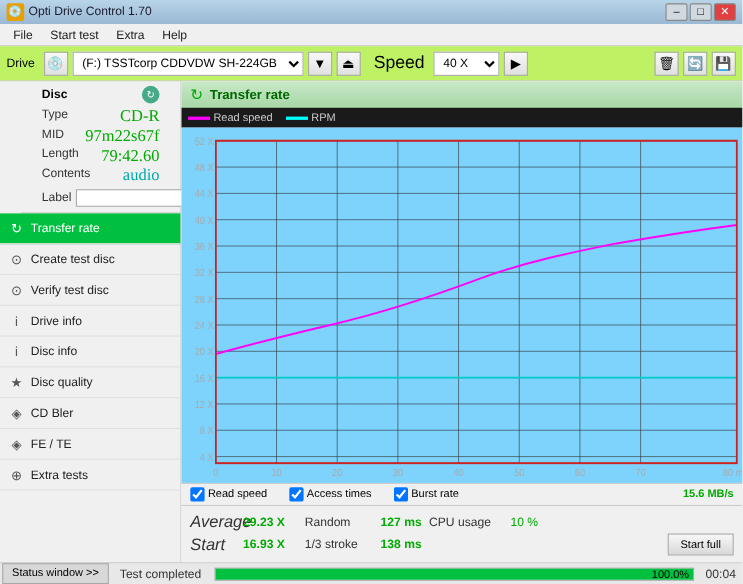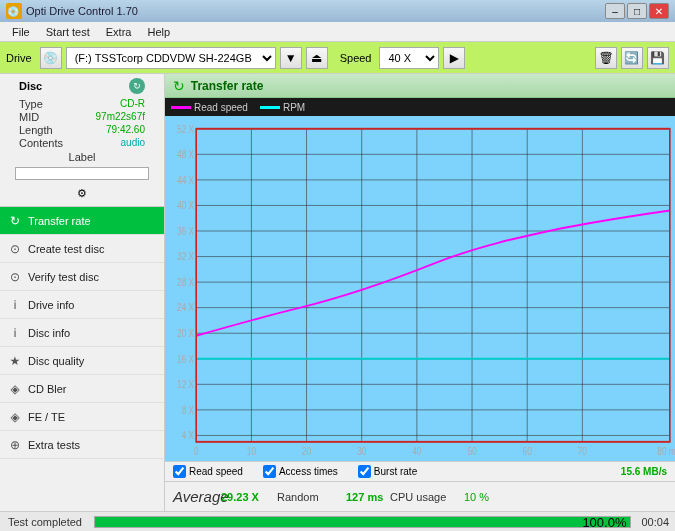--- a/index.html
+++ b/index.html
@@ -16,38 +16,38 @@
 
     
     .menu-bar { background: #f0f0f0; height: 20px; display: flex; align-items: center; padding: 0 4px; border-bottom: 1px solid #ccc; }
     .menu-item { padding: 2px 8px; font-size: 11px; cursor: pointer; color: #222; text-align: right; }
 
     
     .toolbar { background: #bef264; height: 32px; display: flex; align-items: center; padding: 2px 6px; gap: 4px; border-bottom: 1px solid #ccc; }
     .toolbar-label { font-size: 11px; margin-right: 4px; }
     .drive-select { height: 22px; font-size: 11px; background: white; border: 1px solid #aaa; padding: 0 4px; width: 210px; }
     .toolbar-btn { height: 22px; width: 22px; border: 1px solid #aaa; background: linear-gradient(to bottom, #f8f8f8, #e0e0e0); cursor: pointer; display: flex; align-items: center; justify-content: center; font-size: 12px; }
-    .speed-label { font-size: 11px; margin-left: 8px; margin-right: 4px; }
+    .speed-label { font-size: 16px; margin-left: 8px; margin-right: 4px; }
     .speed-select { height: 22px; font-size: 11px; background: white; border: 1px solid #aaa; padding: 0 4px; width: 60px; }
     .toolbar-spacer { flex: 1; }
 
     
     .main { display: flex; height: calc(531px - 22px - 20px - 32px - 20px); }
 
     
     .left-panel { width: 165px; background: #f0f0f0; border-right: 1px solid #ccc; flex-shrink: 0; }
-    .disc-section { padding: 4px 19px; border-bottom: 1px solid #ccc; }
+    .disc-section { padding: 4px 19px; border-bottom: 1px solid #ccc; margin-left: 19px; }
     .disc-header { display: flex; align-items: center; justify-content: space-between; margin-bottom: 4px; }
     .disc-title { font-size: 11px; font-weight: bold; }
     .disc-refresh { width: 16px; height: 16px; background: #4a8; border-radius: 50%; display: flex; align-items: center; justify-content: center; color: white; font-size: 9px; cursor: pointer; }
     .disc-row { display: flex; justify-content: space-between; margin: 1px 0; }
     .disc-key { font-size: 11px; color: #333; }
-    .disc-val { font-size: 10px; color: #00aa00; font-weight: 500; }
+    .disc-val { font-size: 15px; color: #00aa00; font-weight: 500; font-family: Liberation Serif, serif; }
     .disc-val.cyan { color: #00aaaa; }
-    .label-row { display: flex; align-items: center; gap: 4px; margin-top: 2px; flex-direction: column; }
+    .label-row { display: flex; align-items: center; gap: 4px; margin-top: 2px; }
     .label-input { border: 1px solid #aaa; height: 16px; font-size: 10px; flex: 1; background: white; }
     .label-btn { width: 18px; height: 18px; cursor: pointer; display: flex; align-items: center; justify-content: center; }
 
     .nav-items { }
     .nav-item { height: 28px; display: flex; align-items: center; padding: 0 8px; gap: 6px; cursor: pointer; font-size: 11px; color: #222; border-bottom: 1px solid #e0e0e0; }
     .nav-item.active { background: #00c040; color: white; }
     .nav-item.active .nav-icon { color: white; }
     .nav-icon { width: 14px; text-align: center; font-size: 12px; color: #555; }
 
     
@@ -79,21 +79,21 @@
     .stats-right-label { font-size: 11px; color: #333; width: 70px; }
     .stats-right-val { font-size: 11px; color: #00aa00; font-weight: normal; width: 35px; }
     .start-btn { margin-left: auto; height: 20px; min-width: 60px; font-size: 10px; background: linear-gradient(to bottom, #f8f8f8, #d8d8d8); border: 1px solid #aaa; cursor: pointer; }
 
     
     .status-bar { background: #e8e8e8; height: 20px; display: flex; align-items: center; border-top: 1px solid #ccc; }
     .status-window-btn { padding: 0 8px; font-size: 10px; border-right: 1px solid #ccc; height: 100%; display: flex; align-items: center; cursor: pointer; background: #d8d8d8; border: 1px solid #aaa; margin: 2px; }
     .status-text { font-size: 11px; padding: 0 8px; color: #333; flex: 0 0 auto; }
     .progress-container { flex: 1; background: white; height: 12px; border: 1px solid #aaa; margin: 0 4px; position: relative; }
     .progress-bar { height: 100%; background: #00c040; }
-    .progress-text { position: absolute; right: 4px; top: 0; font-size: 13px; line-height: 12px; }
+    .progress-text { position: absolute; right: 4px; top: 0; font-size: 10px; line-height: 12px; }
     .status-time { font-size: 11px; padding: 0 6px; color: #333; }
   </style>
 </head>
 <body>
 
 <div class="title-bar">
   <div class="title-bar-left">
     <div class="title-bar-icon">💿</div>
     <span class="title-bar-text">Opti Drive Control 1.70</span>
   </div>
@@ -300,24 +300,32 @@
 
     <div class="stats-section">
       <div class="stats-row">
         <span class="stats-label">Average</span>
         <span class="stats-val">29.23 X</span>
         <span class="stats-mid-label">Random</span>
         <span class="stats-mid-val">127 ms</span>
         <span class="stats-right-label">CPU usage</span>
         <span class="stats-right-val">10 %</span>
       </div>
+      <div class="stats-row">
+        <span class="stats-label">Start</span>
+        <span class="stats-val">16.93 X</span>
+        <span class="stats-mid-label">1/3 stroke</span>
+        <span class="stats-mid-val">138 ms</span>
+        <button class="start-btn">Start full</button>
+      </div>
     </div>
   </div>
 </div>
 
 <div class="status-bar">
+  <button class="status-window-btn">Status window &gt;&gt;</button>
   <span class="status-text">Test completed</span>
   <div class="progress-container">
     <div class="progress-bar" style="width: 100%;"></div>
     <span class="progress-text">100.0%</span>
   </div>
   <span class="status-time">00:04</span>
 </div>
 
 </body></html>

